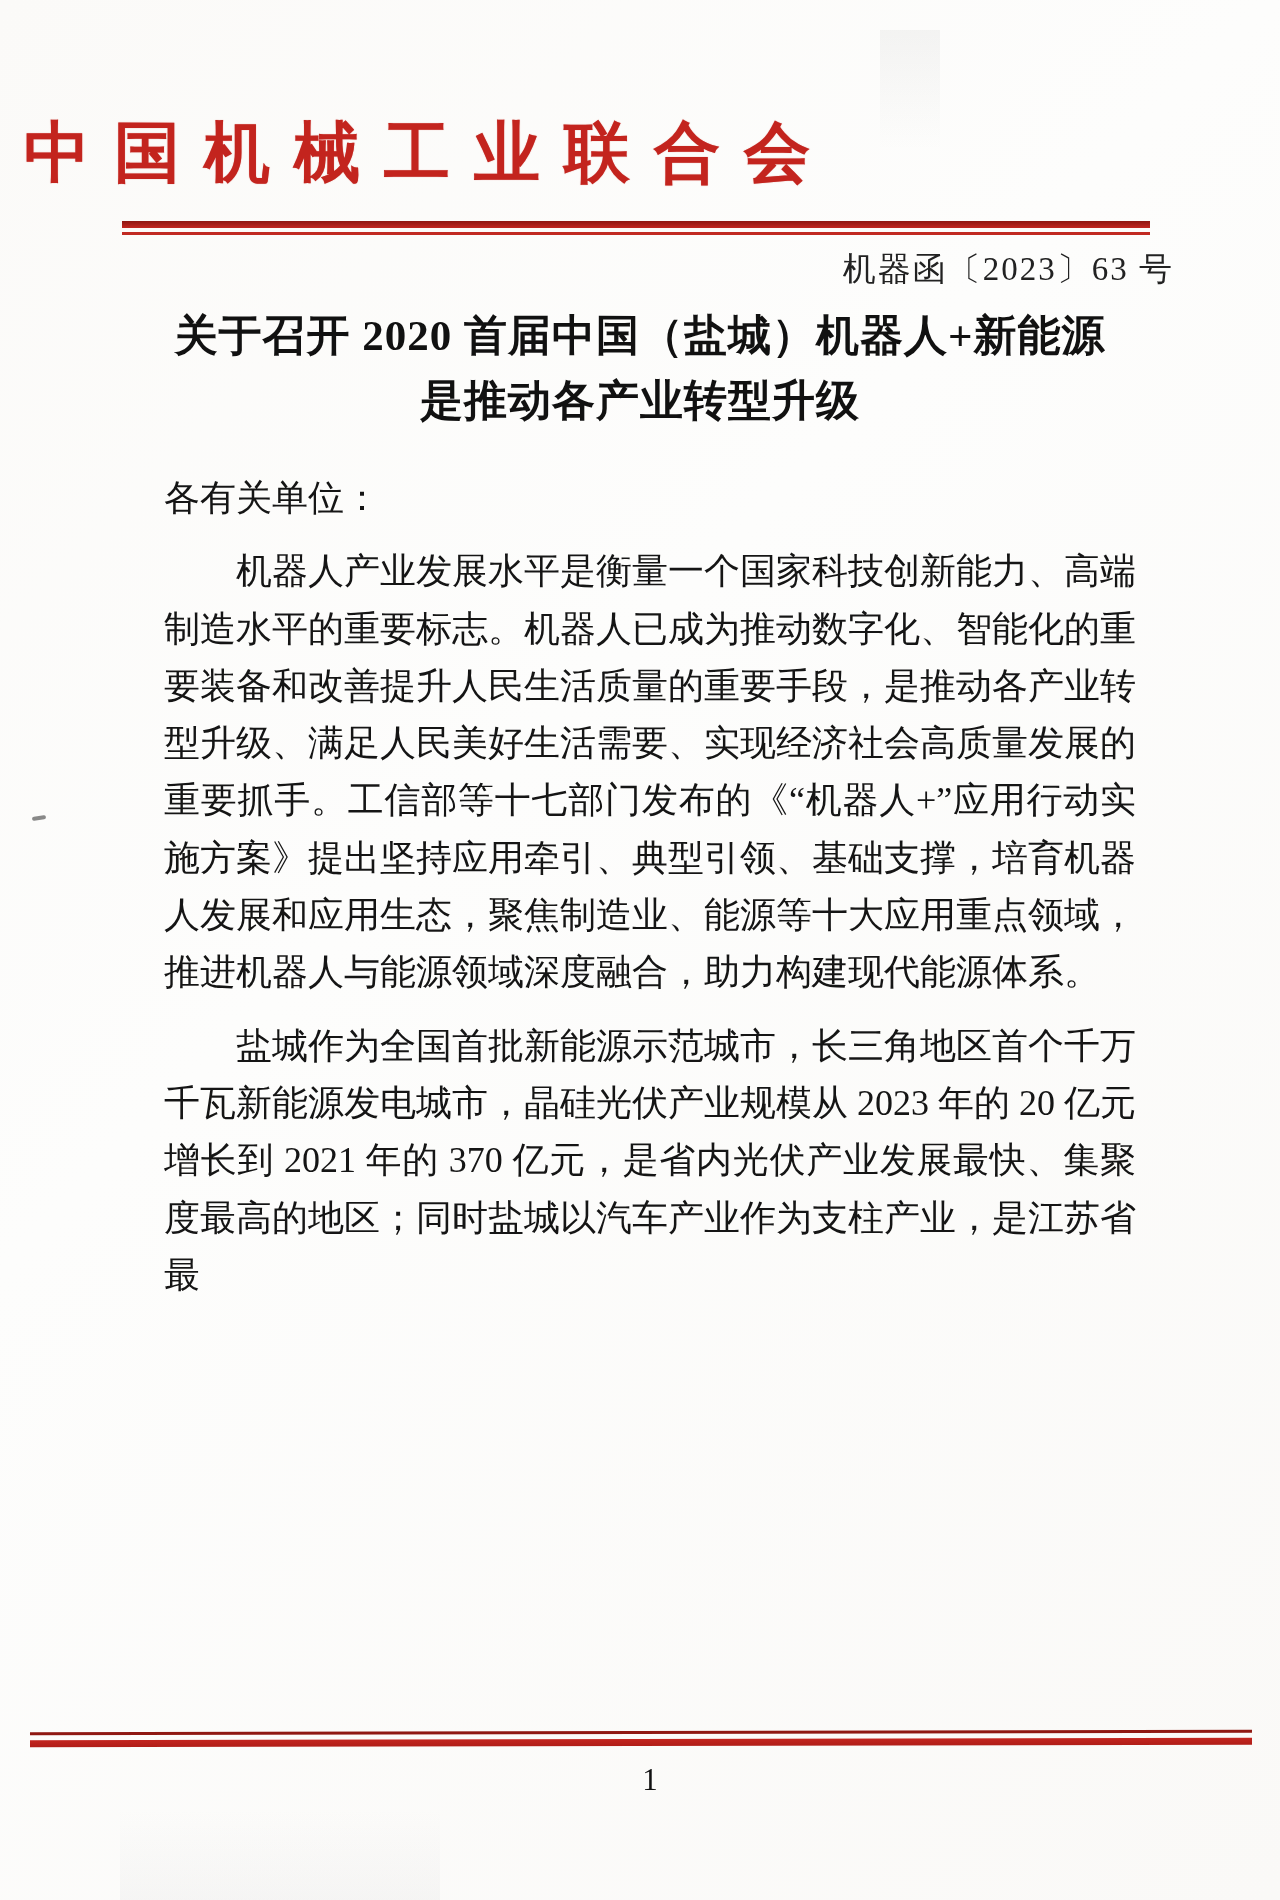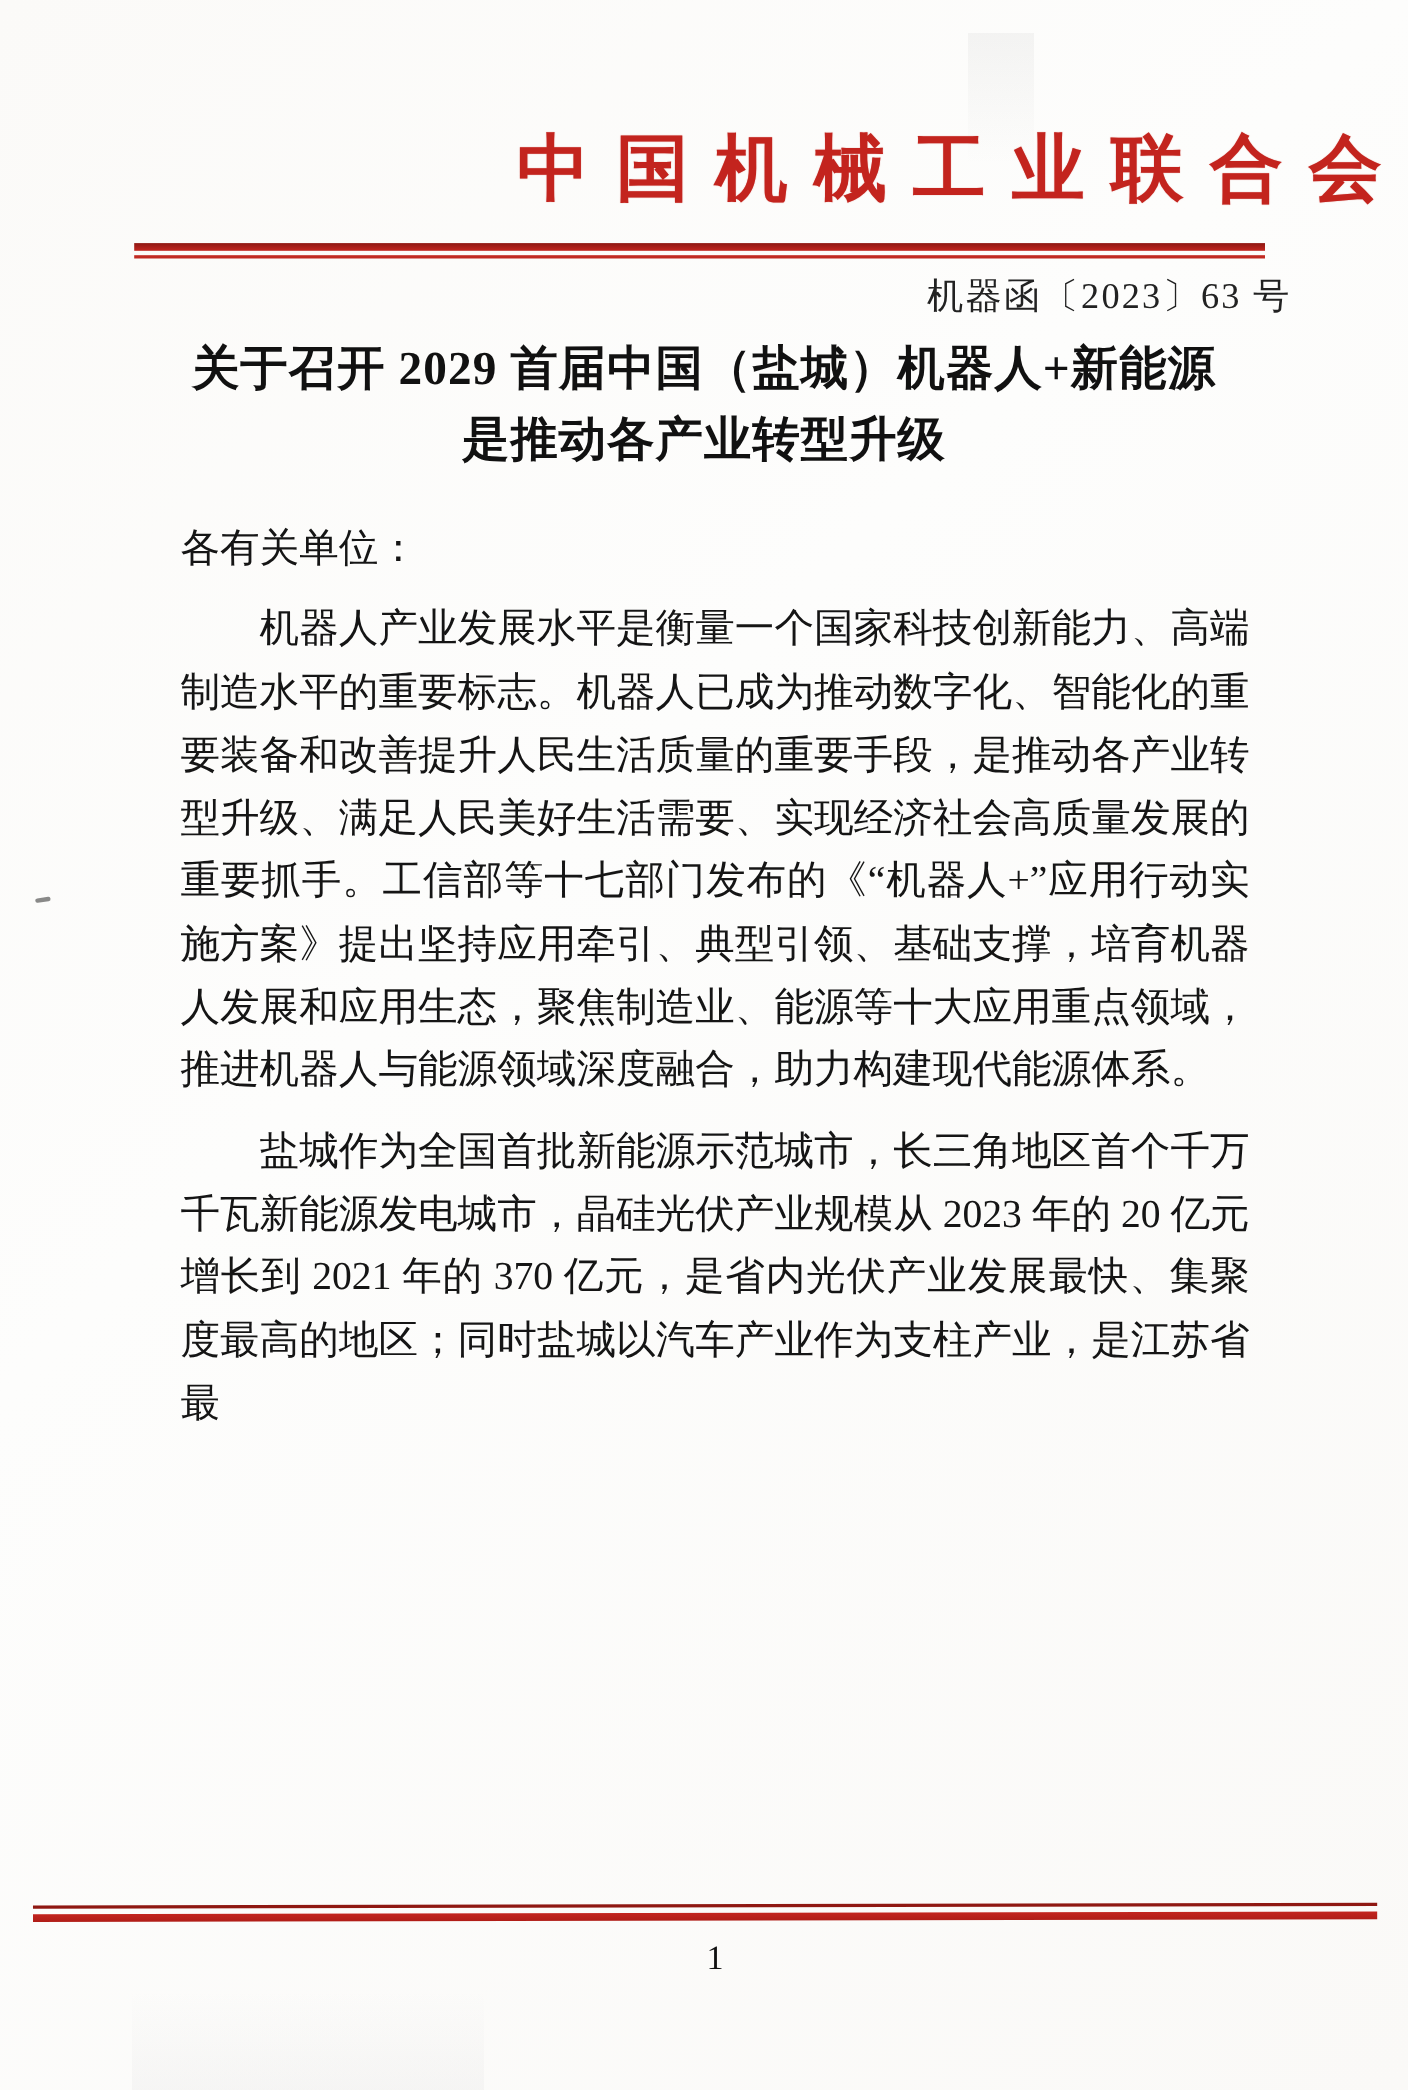--- a/index.html
+++ b/index.html
@@ -22,21 +22,21 @@
   .smudge-b{bottom:0;left:120px;width:320px;height:90px;
     background:linear-gradient(0deg,rgba(170,170,175,.08),rgba(200,200,200,0));}
   .margin-dash{
     position:absolute;top:816px;left:32px;width:14px;height:4px;
     background:#6b6b6b;border-radius:2px;transform:rotate(-8deg);opacity:.8;
   }
 
   
   .org-name{
     position:absolute;top:108px;left:0;width:100%;
-    text-align:right;
+    text-align:left;
     font-size:66px;font-weight:700;
     letter-spacing:24px;padding-left:24px;box-sizing:border-box;
     color:#c3241e;
     text-shadow:0 0 1px rgba(195,36,30,.55);
     white-space:nowrap;
   }
   .header-rules{position:absolute;top:221px;left:122px;width:1028px;}
   .header-rule-thick{height:7px;background:linear-gradient(180deg,#8e1712,#c22620);}
   .header-rule-thin{height:3px;margin-top:4px;background:#c12a22;}
 
@@ -85,21 +85,21 @@
   <div class="org-name">中国机械工业联合会</div>
 
   <div class="header-rules">
     <div class="header-rule-thick"></div>
     <div class="header-rule-thin"></div>
   </div>
 
   <div class="doc-number">机器函〔2023〕63 号</div>
 
   <div class="doc-title">
-    <div>关于召开 2029 首届中国（盐城）机器人+新能源</div>
+    <div>关于召开 2020 首届中国（盐城）机器人+新能源</div>
     <div>是推动各产业转型升级</div>
   </div>
 
   <div class="body-text">
     <p class="salutation">各有关单位：</p>
     <p class="para">机器人产业发展水平是衡量一个国家科技创新能力、高端制造水平的重要标志。机器人已成为推动数字化、智能化的重要装备和改善提升人民生活质量的重要手段，是推动各产业转型升级、满足人民美好生活需要、实现经济社会高质量发展的重要抓手。工信部等十七部门发布的《“机器人+”应用行动实施方案》提出坚持应用牵引、典型引领、基础支撑，培育机器人发展和应用生态，聚焦制造业、能源等十大应用重点领域，推进机器人与能源领域深度融合，助力构建现代能源体系。</p>
     <p class="para">盐城作为全国首批新能源示范城市，长三角地区首个千万千瓦新能源发电城市，晶硅光伏产业规模从 2023 年的 20 亿元增长到 2021 年的 370 亿元，是省内光伏产业发展最快、集聚度最高的地区；同时盐城以汽车产业作为支柱产业，是江苏省最</p>
   </div>
 
   <div class="footer-rules">

